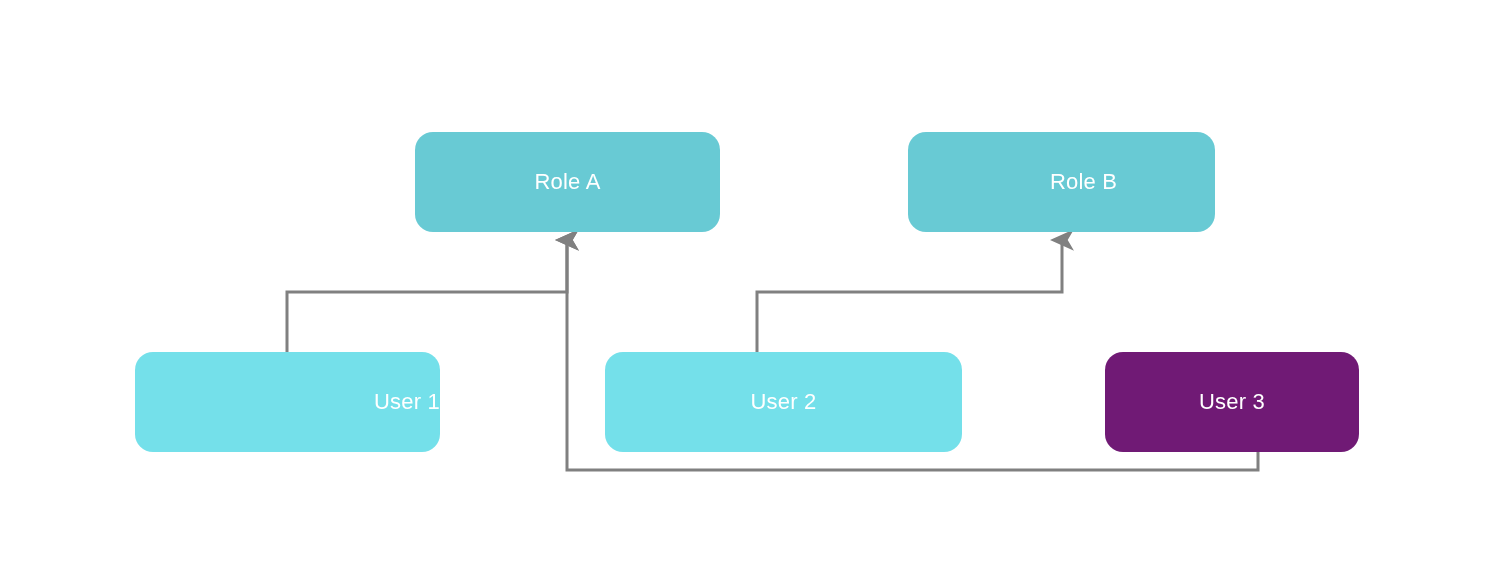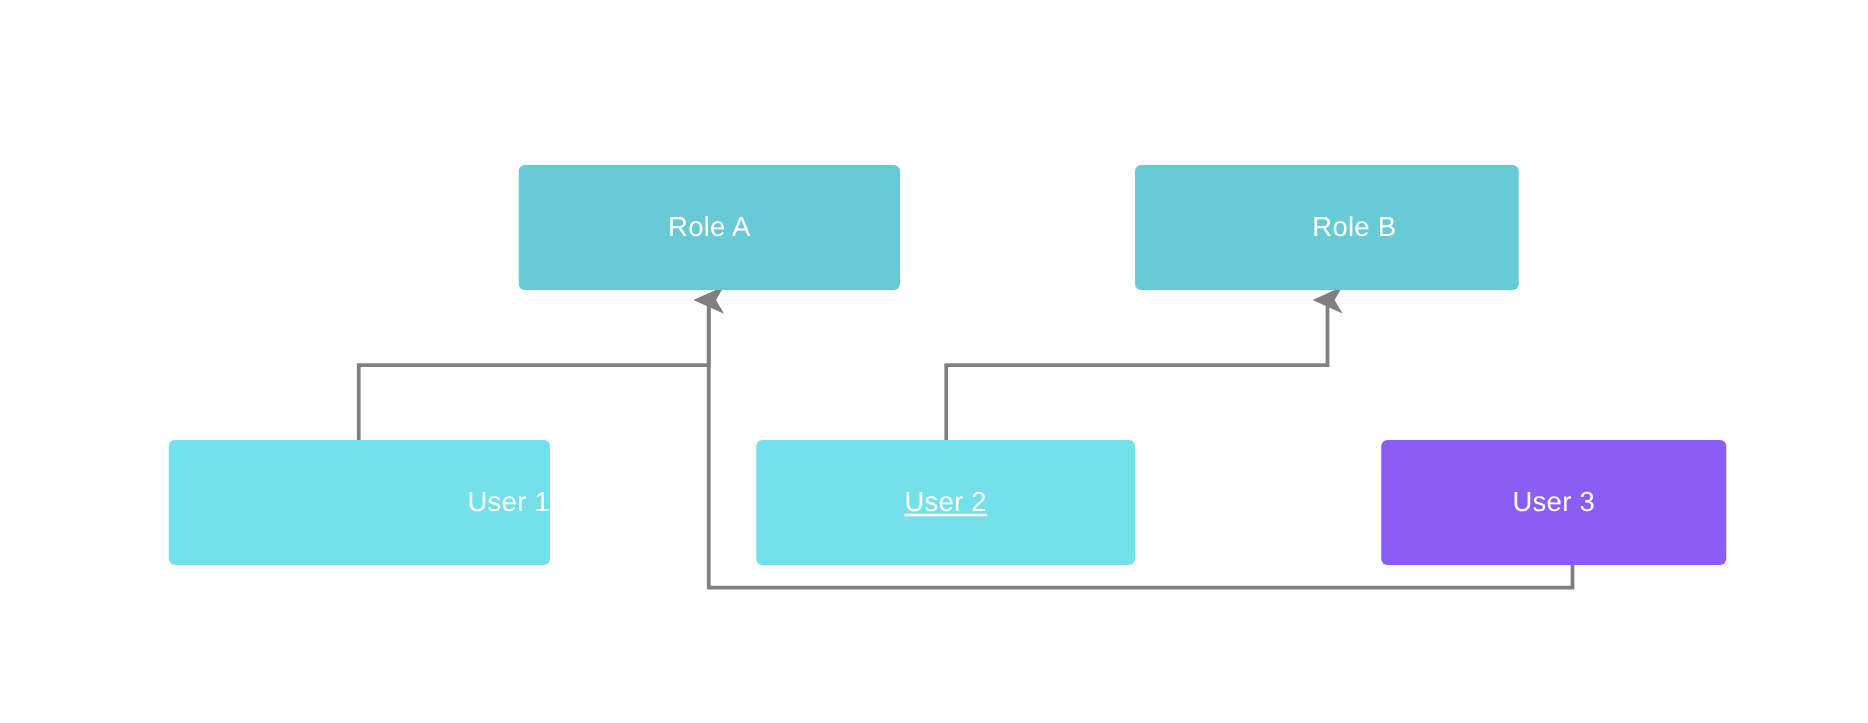--- a/index.html
+++ b/index.html
@@ -26,21 +26,21 @@
     width: 1494px;
     height: 578px;
     pointer-events: none;
   }
   .node {
     position: absolute;
     box-sizing: border-box;
     display: flex;
     align-items: center;
     justify-content: center;
-    border-radius: 5px;
+    border-radius: 18px;
     color: #ffffff;
     font-size: 22px;
     font-weight: 400;
     letter-spacing: 0.2px;
     line-height: 1;
     user-select: none;
   }
   .node.role {
     background: #68cad4;
   }
@@ -77,21 +77,21 @@
   </div>
 
   <div class="node role" id="node-role-b" style="left: 908px; top: 132px; width: 307px; height: 100px; background: rgb(104, 202, 212); color: rgb(255, 255, 255); padding-left: 44px;">
     <span class="node-label">Role B</span>
   </div>
 
   <div class="node user" id="node-user-1" style="left: 135px; top: 352px; width: 305px; height: 100px; background: rgb(116, 224, 234); color: rgb(255, 255, 255); justify-content: flex-end;">
     <span class="node-label">User 1</span>
   </div>
 
-  <div class="node user" id="node-user-2" style="left: 605px; top: 352px; width: 303px; height: 100px; background: rgb(116, 224, 234); color: rgb(255, 255, 255); text-decoration: underline;">
+  <div class="node user" id="node-user-2" style="left: 605px; top: 352px; width: 357px; height: 100px; background: rgb(116, 224, 234); color: rgb(255, 255, 255);">
     <span class="node-label">User 2</span>
   </div>
 
-  <div class="node user" id="node-user-3" style="left: 1105px; top: 352px; width: 276px; height: 100px; background: #8b5cf6; color: rgb(255, 255, 255);">
+  <div class="node user" id="node-user-3" style="left: 1105px; top: 352px; width: 254px; height: 100px; background: #701a75; color: rgb(255, 255, 255);">
     <span class="node-label">User 3</span>
   </div>
 
 </div>
 
 </body></html>

